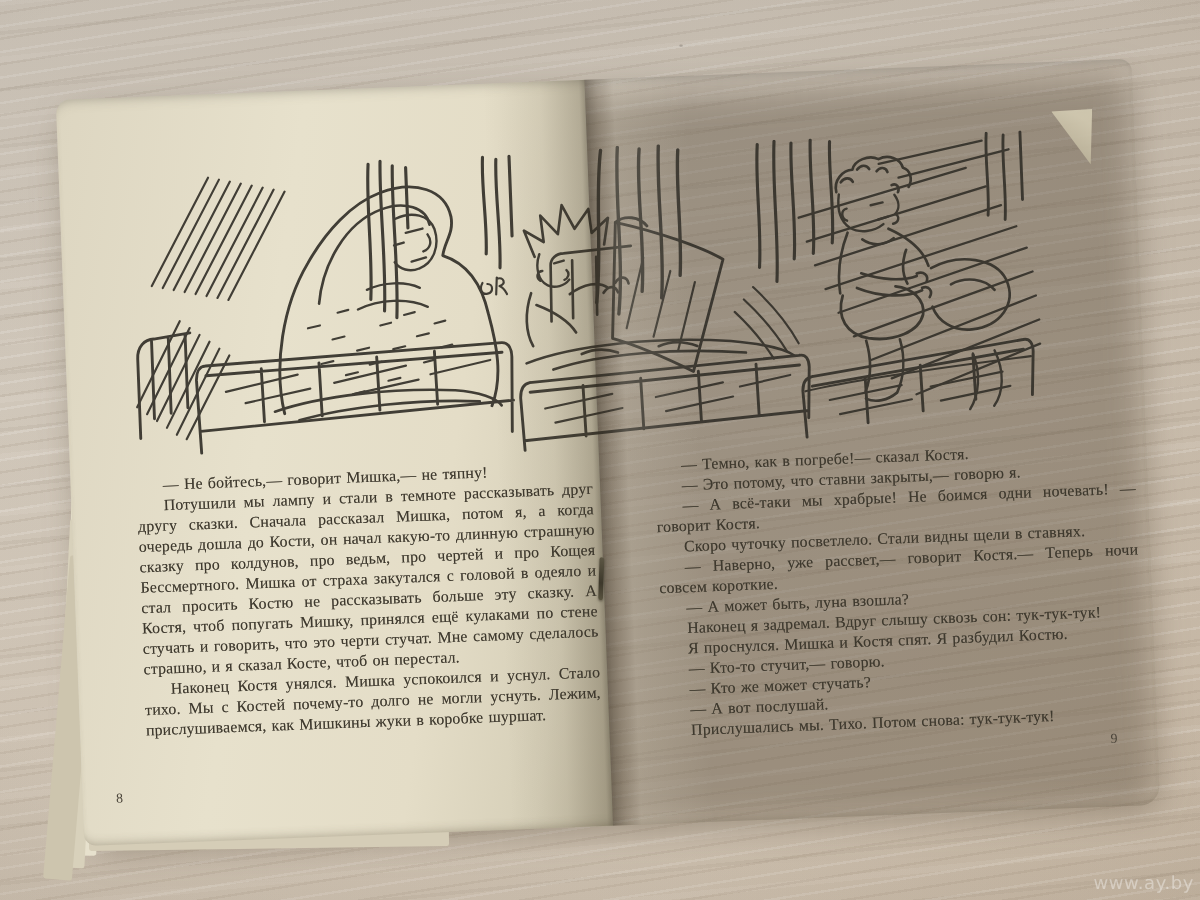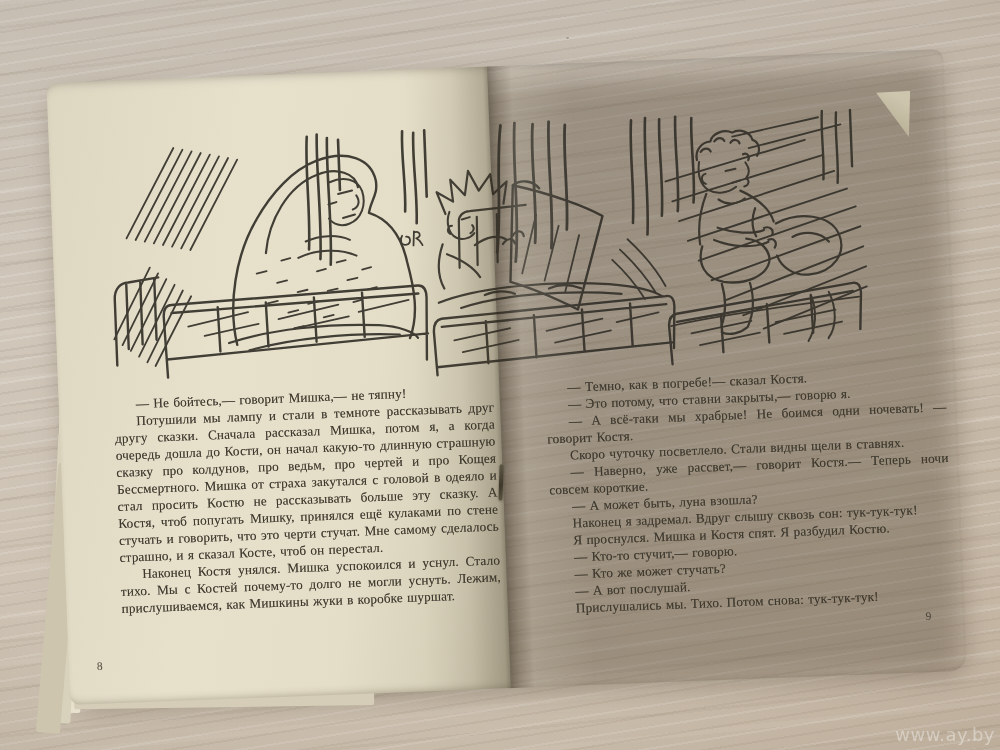--- a/index.html
+++ b/index.html
@@ -84,21 +84,21 @@
   }
   .text-left  { left:55px;  top:315px; width:380px; }
   .text-right { left:487px; top:315px; width:400px; }
   .pagenum { position:absolute; z-index:4; font-size:11.5px; color:#4b453a; }
   .pagenum.left  { left:28px;  top:578px; }
   .pagenum.right { left:858px; top:560px; }
 
   .watermark {
     position:absolute; right:5px; bottom:5px; z-index:10;
     font-family:"DejaVu Sans","Liberation Sans",sans-serif;
-    font-size:18px; letter-spacing:0.5px; color:rgba(255,255,255,0.38);text-align:center;
+    font-size:15px; letter-spacing:0.5px; color:rgba(255,255,255,0.38);text-align:center;
   }
 </style>
 </head>
 <body>
 
 <div class="photo">
   <div class="speck s1"></div>
   <div class="speck s2"></div>
 
   <div class="book">

